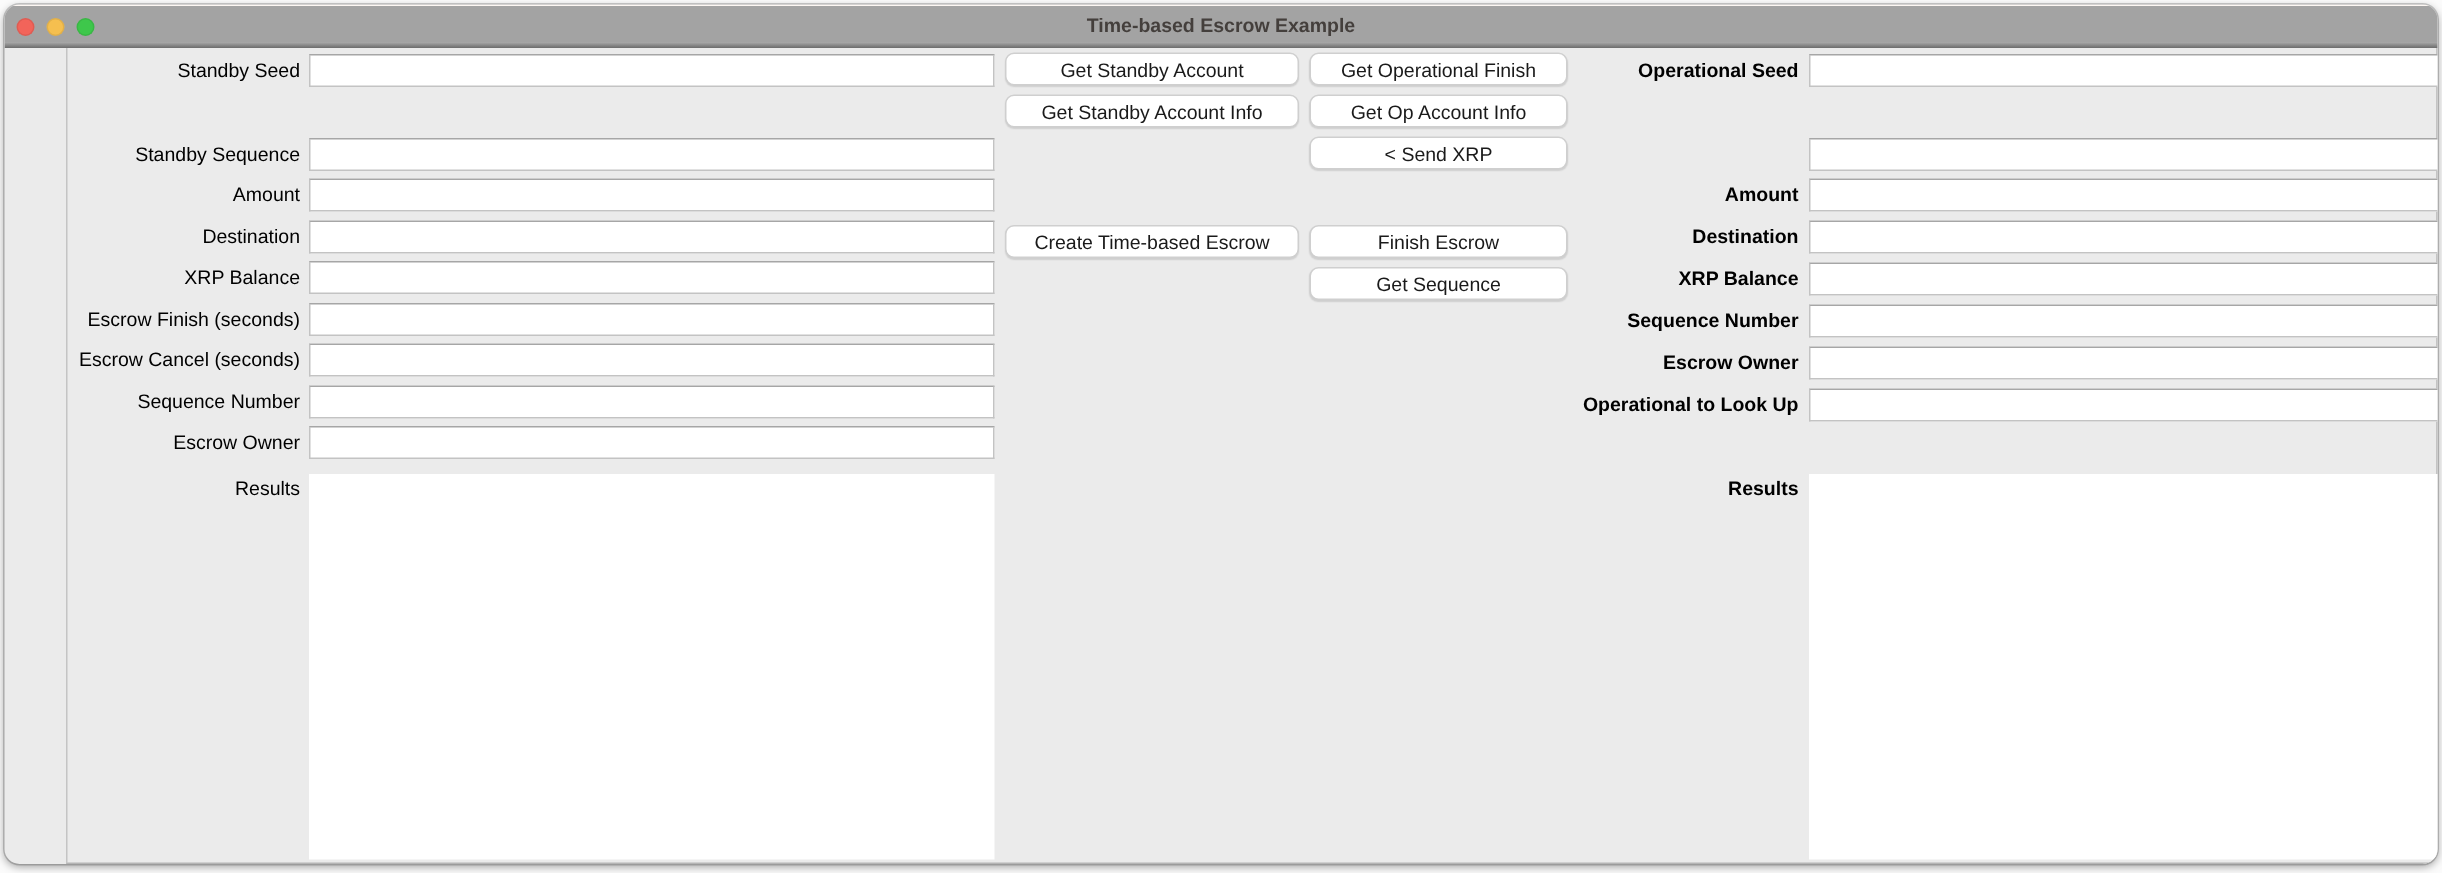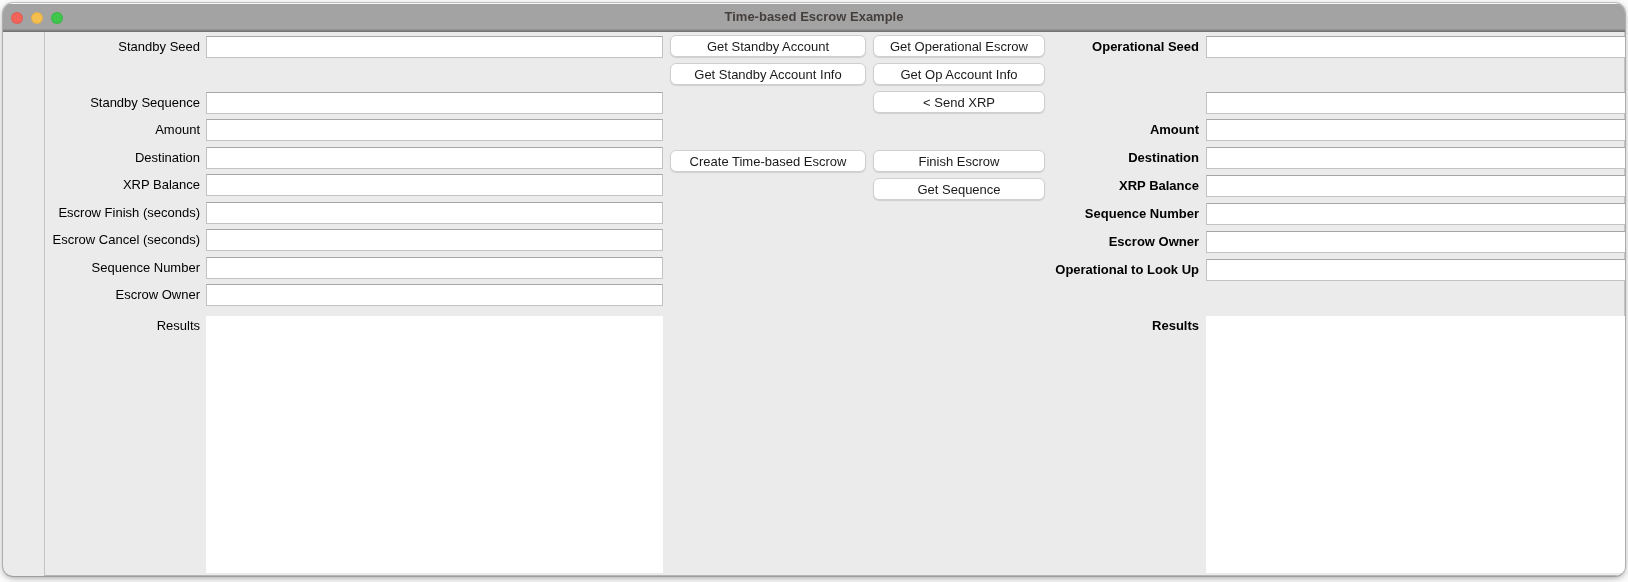--- a/index.html
+++ b/index.html
@@ -103,21 +103,21 @@
       <input class="fld left-col" style="top: 170px;" value="">
       <input class="fld left-col" style="top: 197px;" value="">
       <input class="fld left-col" style="top: 225px;" value="">
       <input class="fld left-col" style="top: 252px;" value="">
       <textarea class="results left-col" style=""></textarea>
 
       <button class="btn c1" style="top:31px">Get Standby Account Info</button>
       <button class="btn c1" style="top:3px">Get Standby Account</button>
       <button class="btn c1" style="top:118px">Create Time-based Escrow</button>
 
-      <button class="btn c2" style="top:3px">Get Operational Escrow</button>
+      <button class="btn c2" style="top:3px">Get Operational Finish</button>
       <button class="btn c2" style="top:31px">Get Op Account Info</button>
       <button class="btn c2" style="top:59px">&lt; Send XRP</button>
       <button class="btn c2" style="top:118px">Finish Escrow</button>
       <button class="btn c2" style="top:146px">Get Sequence</button>
 
       <div class="lbl right-col" style="top:4px">Operational Seed</div>
       <div class="lbl right-col" style="top:87px">Amount</div>
       <div class="lbl right-col" style="top:115px">Destination</div>
       <div class="lbl right-col" style="top:143px">XRP Balance</div>
       <div class="lbl right-col" style="top:171px">Sequence Number</div>

